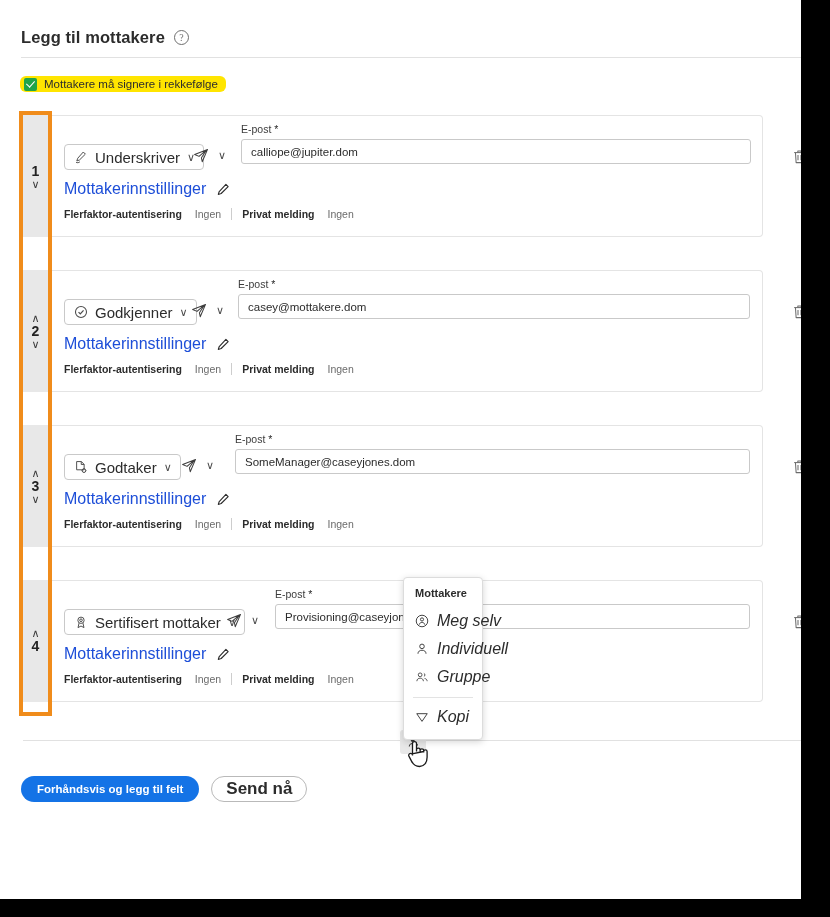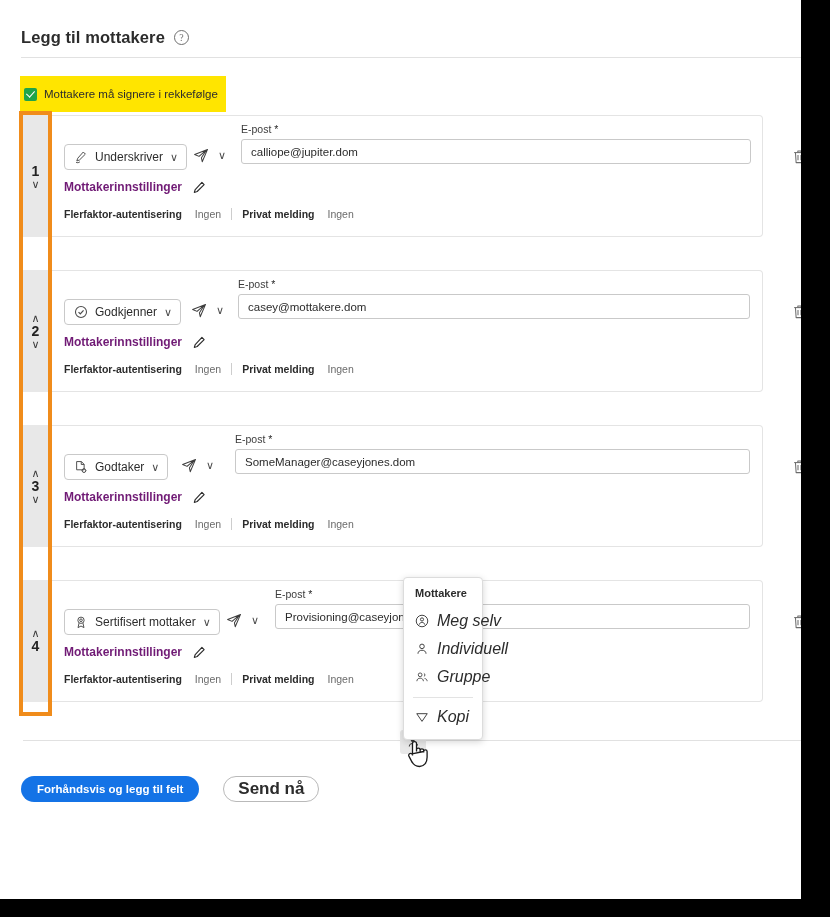--- a/index.html
+++ b/index.html
@@ -47,25 +47,26 @@
     position: absolute;
     left: 21px; top: 57px;
     width: 780px; height: 1px;
     background: #e1e1e1;
   }
 
   
   .order-check-wrap {
     position: absolute;
     left: 20px; top: 76px;
-    height: 36px;
+    height: 16px;
     background: #ffe500;
     display: flex; align-items: center;
     padding: 0 8px 0 4px;
     gap: 7px;
+    border-radius: 6px;
   }
   .cbx {
     width: 13px; height: 13px;
     background: #20a44a;
     border-radius: 2px;
     position: relative;
     flex: none;
     cursor: pointer;
   }
   .cbx::after {
@@ -143,21 +144,21 @@
     border-radius: 4px;
     background: #fff;
     display: flex; align-items: center;
     padding: 0 8px 0 9px;
     gap: 7px;
     cursor: pointer;
   }
   .role-ico { width: 14px; height: 14px; flex: none; color:#4b4b4b; }
   .role-ico svg { display:block; }
   .role-label {
-    font-size: 12px; color: #2c2c2c; white-space: nowrap;
+    font-size: 15px; color: #2c2c2c; white-space: nowrap;
   }
   .chev {
     font-size: 11px; color: #4b4b4b; line-height: 11px;
     font-family: "DejaVu Sans", sans-serif;
   }
   .send-group {
     position: absolute;
     top: 33px;
     display: flex; align-items: center; gap: 9px;
     cursor: pointer;
@@ -184,21 +185,21 @@
     cursor: text;
     text-align: center;
   }
 
   .settings-row {
     position: absolute;
     left: 41px; top: 65px;
     display: flex; align-items: center; gap: 11px;
   }
   .settings-title {
-    font-size: 12px; font-weight: bold; color: #701a75;
+    font-size: 16px; font-weight: normal; color: #1d4ed8;
   }
   .pencil { width: 13px; height: 13px; color: #2c2c2c; cursor: pointer; }
   .pencil svg { display: block; }
 
   .meta-row {
     position: absolute;
     left: 41px; top: 93px;
     display: flex; align-items: flex-start;
   }
   .meta-k { font-size: 10.5px; font-weight: bold; color: #2c2c2c; }
@@ -268,21 +269,21 @@
   
   .footer-rule {
     position: absolute;
     left: 23px; top: 740px;
     width: 778px; height: 1px;
     background: #e1e1e1;
   }
   .footer {
     position: absolute;
     left: 21px; top: 776px;
-    display: flex; align-items: center; gap: 24px;
+    display: flex; align-items: center; gap: 12px;
   }
   .btn-primary {
     height: 26px;
     background: #1473e6;
     color: #fff;
     border: none;
     border-radius: 13px;
     padding: 0 16px;
     font-size: 11.5px;
     font-weight: bold;

